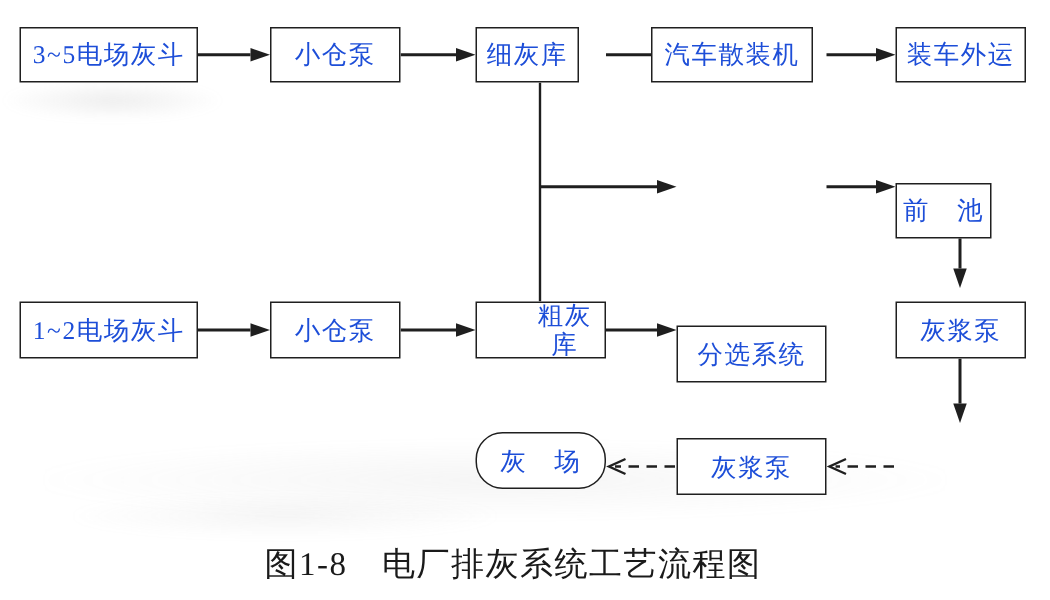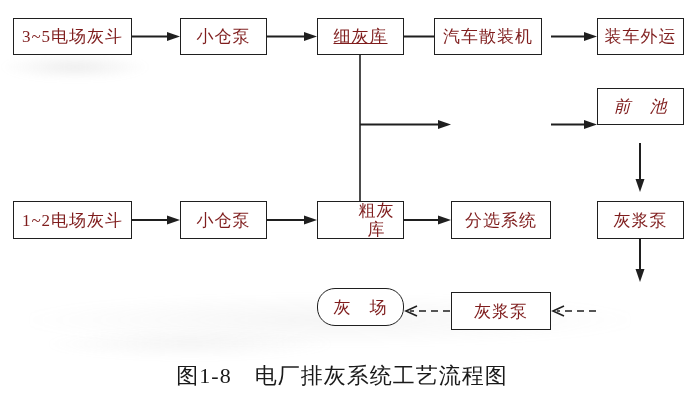--- a/index.html
+++ b/index.html
@@ -12,21 +12,21 @@
     overflow: hidden;
   }
   .node {
     position: absolute;
     box-sizing: border-box;
     border: 1.5px solid #1f1f1f;
     background: #ffffff;
     display: flex;
     align-items: center;
     justify-content: center;
-    color: #7f1d1d;
+    color: #1d4ed8;
     font-size: 17px;
     letter-spacing: 1px;
     z-index: 2;
   }
   .node span {
     white-space: pre-line;
     text-align: center;
     line-height: 19px;
   }
   #edges {
@@ -130,44 +130,44 @@
       <polyline class="edge-head-open" points="417,306 406,311 417,316"></polyline>
     </g>
   </svg>
 
   <div class="node" style="left:13px;top:18px;width:119px;height:37px;">
     <span>3~5电场灰斗</span>
   </div>
   <div class="node" style="left:180px;top:18px;width:87px;height:37px;">
     <span>小仓泵</span>
   </div>
-  <div class="node" style="left:317px;top:18px;width:87px;height:37px;text-decoration:underline;">
+  <div class="node" style="left:317px;top:18px;width:69px;height:37px;">
     <span>细灰库</span>
   </div>
   <div class="node" style="left:434px;top:18px;width:108px;height:37px;">
     <span>汽车散装机</span>
   </div>
   <div class="node" style="left:597px;top:18px;width:87px;height:37px;">
     <span>装车外运</span>
   </div>
 
-  <div class="node" style="left:597px;top:88px;width:87px;height:37px;font-style:italic;">
+  <div class="node" style="left:597px;top:122px;width:64px;height:37px;">
     <span>前　池</span>
   </div>
 
   <div class="node" style="left:13px;top:201px;width:119px;height:38px;">
     <span>1~2电场灰斗</span>
   </div>
   <div class="node" style="left:180px;top:201px;width:87px;height:38px;">
     <span>小仓泵</span>
   </div>
   <div class="node" style="left:317px;top:201px;width:87px;height:38px;padding-left:32px;">
     <span>粗灰库</span>
   </div>
-  <div class="node" style="left:451px;top:201px;width:100px;height:38px;">
+  <div class="node" style="left:451px;top:217px;width:100px;height:38px;">
     <span>分选系统</span>
   </div>
   <div class="node" style="left:597px;top:201px;width:87px;height:38px;">
     <span>灰浆泵</span>
   </div>
 
   <div class="node" style="left:317px;top:288px;width:87px;height:38px;border-radius:18px;">
     <span>灰　场</span>
   </div>
   <div class="node" style="left:451px;top:292px;width:100px;height:38px;">

